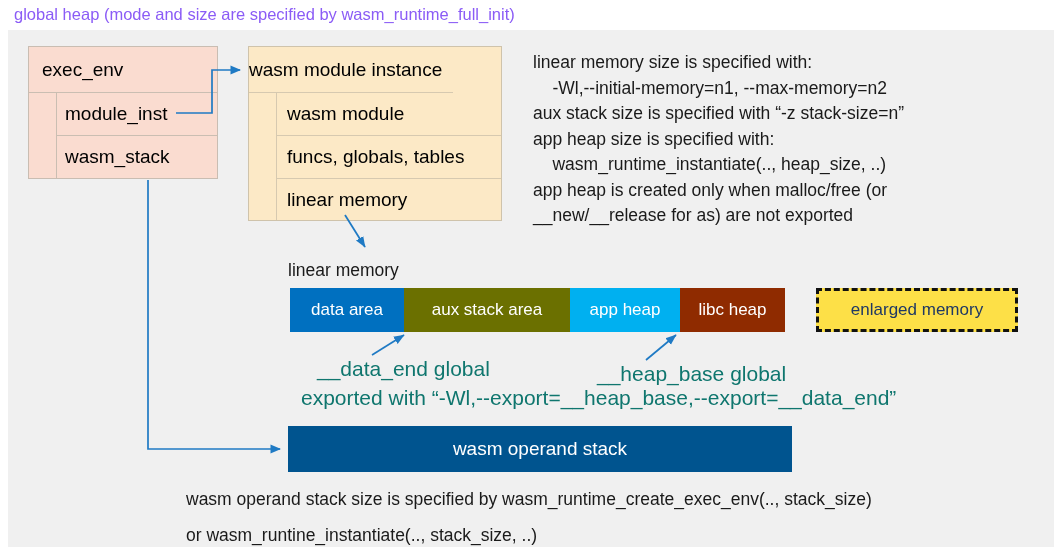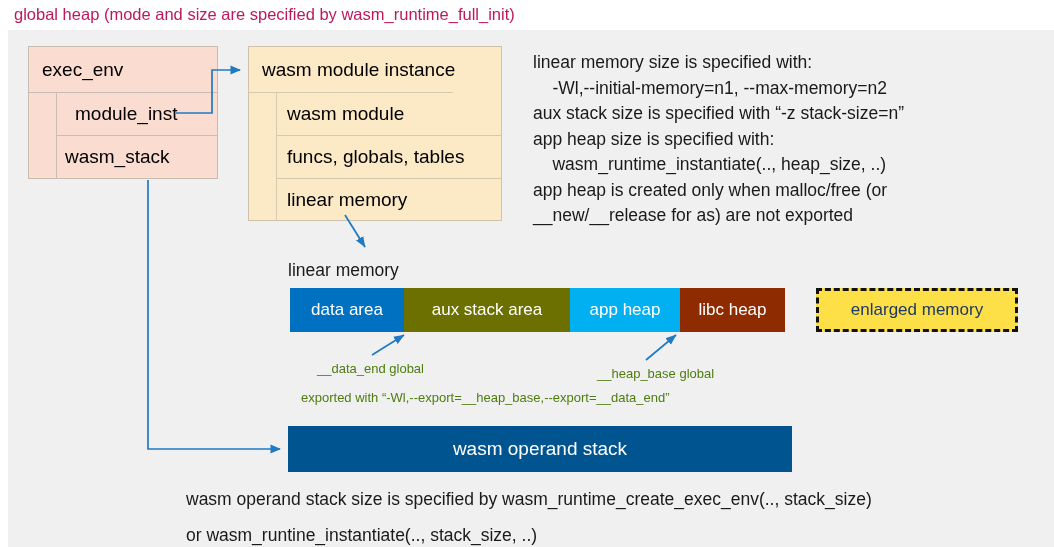--- a/index.html
+++ b/index.html
@@ -7,21 +7,21 @@
     width:1054px;height:547px;position:relative;overflow:hidden;
     font-family:"Liberation Sans","DejaVu Sans",sans-serif;
     color:#000000;
     -webkit-font-smoothing:antialiased;
   }
   #stage{position:absolute;left:0;top:0;width:1054px;height:547px;}
 
   
   .page-title{
     position:absolute;left:14px;top:4px;
-    font-size:16.5px;line-height:20px;color:#be185d;white-space:nowrap;
+    font-size:16.5px;line-height:20px;color:#8b5cf6;white-space:nowrap;
   }
 
   
   .panel{
     position:absolute;left:8px;top:30px;width:1046px;height:517px;
     background:#f0f0f0;
   }
 
   
   .box{position:absolute;box-sizing:border-box;}
@@ -46,32 +46,32 @@
     position:absolute;left:0;top:0;width:188px;height:46px;
     border-bottom:1px solid #cabeb2;
     padding-left:13px;
   }
   #exec-env-gutter{
     position:absolute;left:0;top:46px;width:27px;height:85px;
     border-right:1px solid #cabeb2;
   }
   #module-inst{
     position:absolute;left:27px;top:46px;width:161px;height:43px;
-    border-bottom:1px solid #cabeb2;padding-left:19px;
+    border-bottom:1px solid #cabeb2;padding-left:9px;
   }
   #wasm-stack{
     position:absolute;left:27px;top:89px;width:161px;height:42px;
     padding-left:9px;
   }
 
   
   #wmi{left:248px;top:46px;width:254px;height:175px;}
   #wmi-title{
     position:absolute;left:0;top:0;width:204px;height:46px;
-    border-bottom:1px solid #d6c9b0;padding-left:13px;
+    border-bottom:1px solid #d6c9b0;
   }
   #wmi-gutter{
     position:absolute;left:0;top:46px;width:27px;height:127px;
     border-right:1px solid #d6c9b0;
   }
   #wmi-r1{position:absolute;left:27px;top:46px;width:225px;height:43px;border-bottom:1px solid #d6c9b0;padding-left:11px;}
   #wmi-r2{position:absolute;left:27px;top:89px;width:225px;height:43px;border-bottom:1px solid #d6c9b0;padding-left:11px;}
   #wmi-r3{position:absolute;left:27px;top:132px;width:225px;height:41px;padding-left:11px;}
 
   
@@ -93,21 +93,21 @@
     display:flex;align-items:center;justify-content:center;
     font-size:17px;color:#ffffff;white-space:nowrap;box-sizing:border-box;
   }
   .seg.dashed{
     background:#f0f0f0;color:#1f3864;
     border:3px dashed #111111;
   }
 
   
   .anno{
-    position:absolute;font-size:13px;line-height:24px;color:#4d7c0f;white-space:nowrap;
+    position:absolute;font-size:21px;line-height:24px;color:#0f766e;white-space:nowrap;
   }
   #anno-data-end{left:317px;top:357px;}
   #anno-heap-base{left:597px;top:362px;}
   #anno-exported{left:301px;top:386px;}
 
   
   #opstack{
     position:absolute;left:288px;top:426px;width:504px;height:46px;
     background:#00548f;
     display:flex;align-items:center;justify-content:center;

